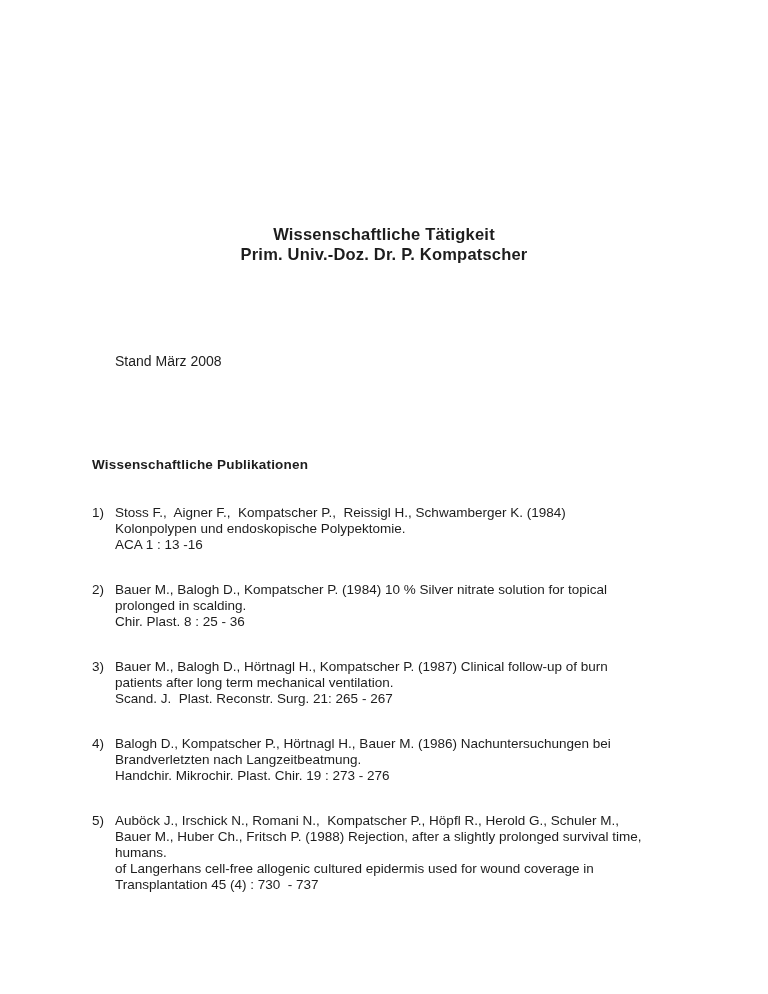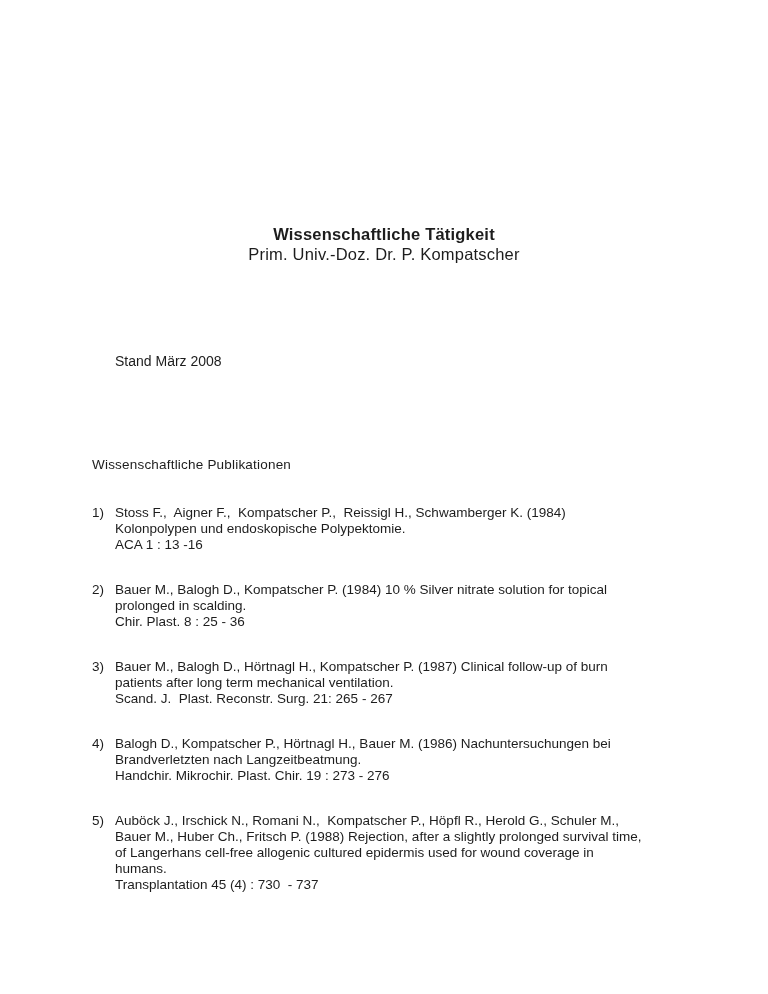--- a/index.html
+++ b/index.html
@@ -25,37 +25,37 @@
     width: 100%;
     text-align: center;
     font-size: 16.5px;
     line-height: 20px;
     letter-spacing: 0.2px;
   }
   .doc-title {
     font-weight: bold;
   }
   .doc-subtitle {
-    font-weight: normal;
+    font-weight: bold;
   }
   .stand-line {
     position: absolute;
     top: 349px;
     left: 115px;
     width: 565px;
     font-size: 14px;
     line-height: 16px;
   }
   .section-heading {
     position: absolute;
     top: 453px;
     left: 92px;
     margin: 0;
     font-size: 13.5px;
-    font-weight: normal;
+    font-weight: bold;
     letter-spacing: 0.2px;
     line-height: 16px;
   }
   .pub-list {
     position: absolute;
     top: 501px;
     left: 92px;
     right: 60px;
     margin: 0;
     padding: 0;
@@ -124,20 +124,20 @@
           <div class="pub-line">Balogh D., Kompatscher P., Hörtnagl H., Bauer M. (1986) Nachuntersuchungen bei</div>
           <div class="pub-line">Brandverletzten nach Langzeitbeatmung.</div>
           <div class="pub-line">Handchir. Mikrochir. Plast. Chir. 19 : 273 - 276</div>
         </div>
       </li>
       <li class="pub-item">
         <span class="pub-num">5)</span>
         <div class="pub-lines">
           <div class="pub-line">Auböck J., Irschick N., Romani N.,  Kompatscher P., Höpfl R., Herold G., Schuler M.,</div>
           <div class="pub-line">Bauer M., Huber Ch., Fritsch P. (1988) Rejection, after a slightly prolonged survival time,</div>
+          <div class="pub-line">humans.</div>
           <div class="pub-line">of Langerhans cell-free allogenic cultured epidermis used for wound coverage in</div>
-          <div class="pub-line">humans.</div>
           <div class="pub-line">Transplantation 45 (4) : 730  - 737</div>
         </div>
       </li>
     </ol>
 
 </div>
 
 </body></html>

